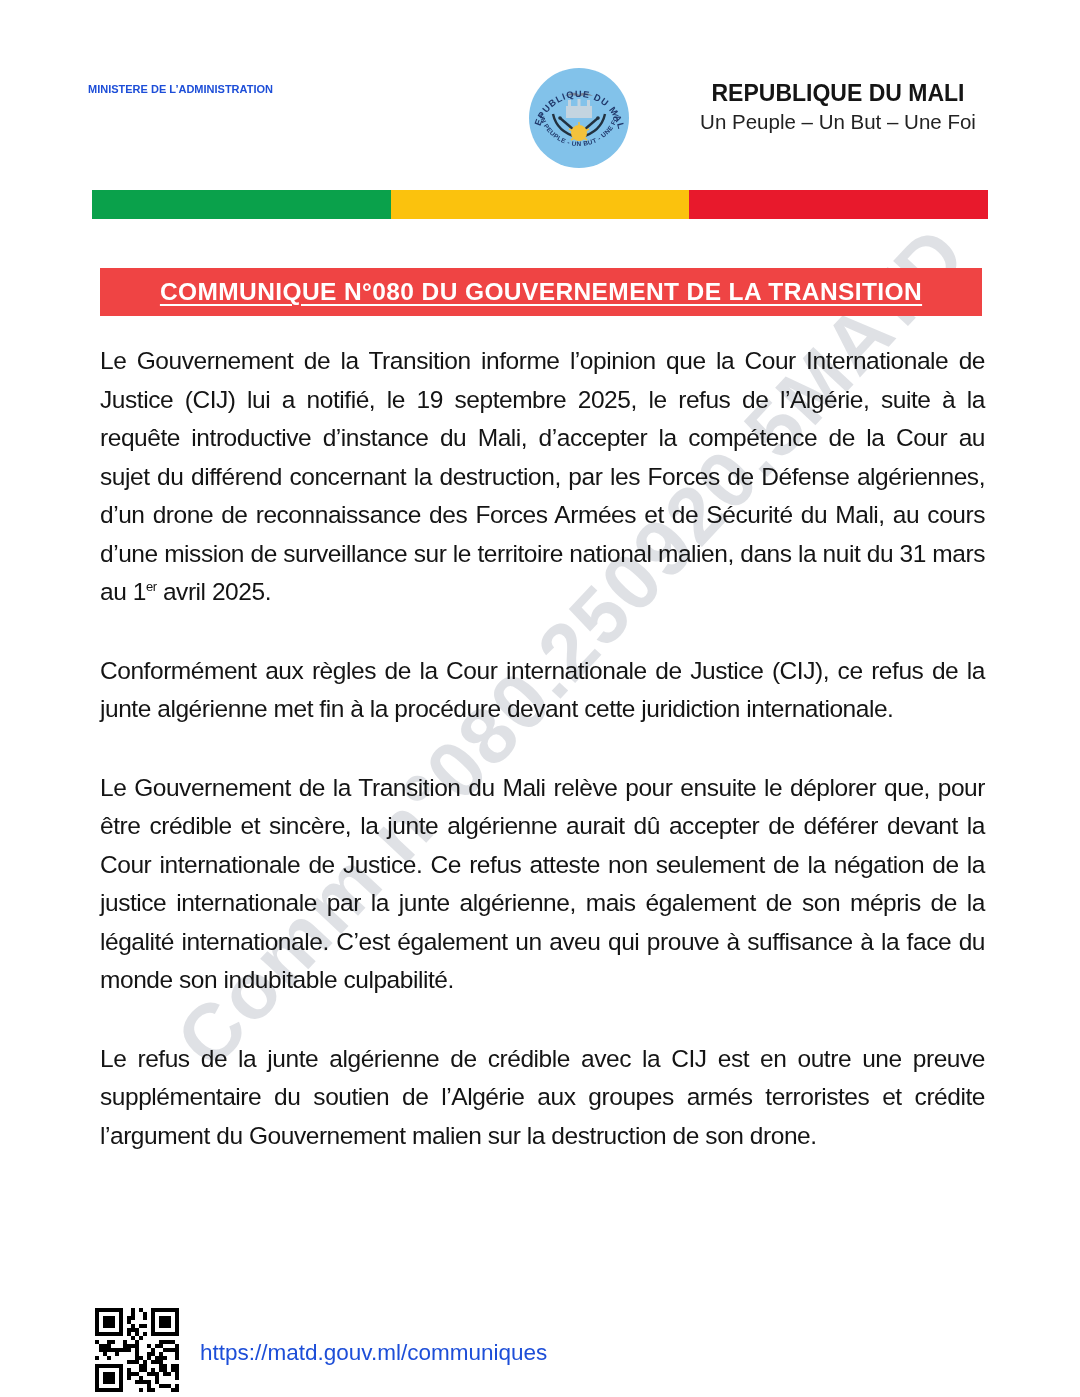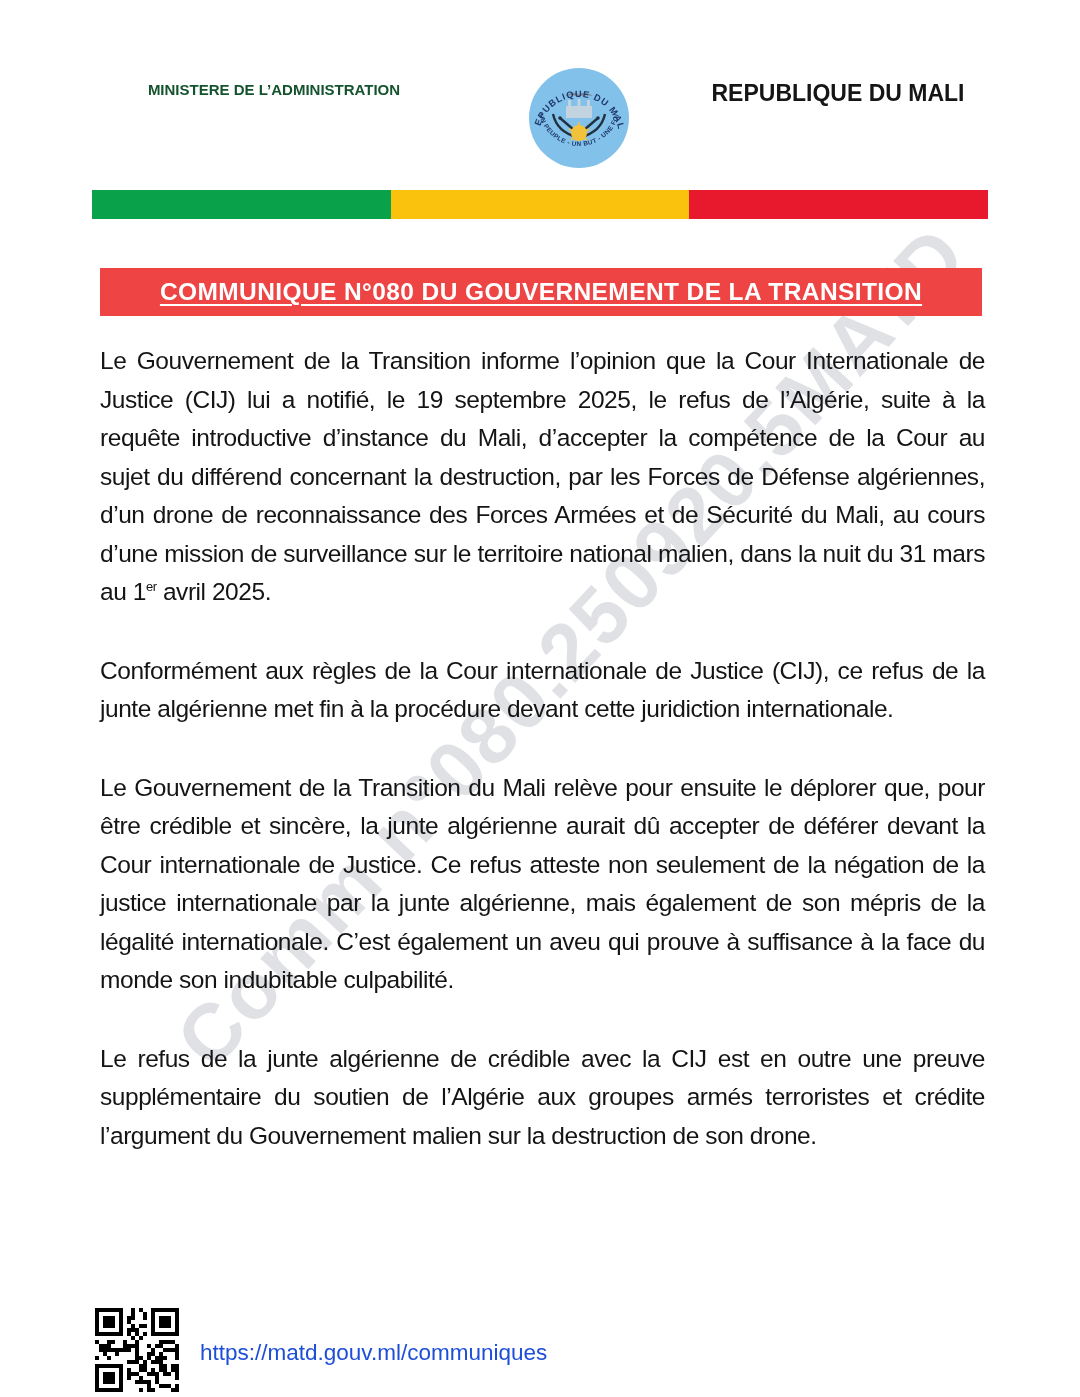--- a/index.html
+++ b/index.html
@@ -27,22 +27,22 @@
     letter-spacing: 2px;
     white-space: nowrap;
     color: rgba(110, 120, 135, 0.22);
     z-index: 0;
     user-select: none;
   }
   
   .header { position: absolute; left: 0; top: 0; width: 1080px; height: 185px; z-index: 2; }
   .ministry {
     position: absolute; left: 88px; top: 78px; width: 372px;
-    text-align: center; font-weight: bold; font-size: 15px; line-height: 23px;
-    color: #14532d; letter-spacing: 0px;
+    text-align: left; font-weight: bold; font-size: 11px; line-height: 23px;
+    color: #1d4ed8; letter-spacing: 0px;
   }
   .seal-wrap { position: absolute; left: 527px; top: 66px; width: 104px; height: 104px; }
   .republic-block { position: absolute; left: 688px; top: 80px; width: 300px; text-align: center; }
   .republic-title { font-weight: bold; font-size: 23px; line-height: 27px; color: #151515; }
   .republic-motto { font-size: 20.5px; line-height: 27px; color: #222; margin-top: 1px; }
   
   .flag-bar { position: absolute; left: 92px; top: 190px; width: 896px; height: 29px; display: flex; z-index: 2; }
   .flag-bar > div { flex: 1 1 0; height: 100%; }
   
   .banner {
@@ -125,20 +125,21 @@
           <textPath href="#arcTop" startOffset="50%" text-anchor="middle">REPUBLIQUE DU MALI</textPath>
         </text>
         <text class="seal-circle-text" font-size="6.4" letter-spacing="0.4">
           <textPath href="#arcBottom" startOffset="50%" text-anchor="middle">UN PEUPLE - UN BUT - UNE FOI</textPath>
         </text>
       </svg>
     </div>
 
     <div class="republic-block">
       <div class="republic-title">REPUBLIQUE DU MALI</div>
+      <div class="republic-motto">Un Peuple – Un But – Une Foi</div>
     </div>
   </div>
 
   <div class="flag-bar">
     <div style="background: rgb(10, 161, 75);"></div>
     <div style="background: rgb(251, 194, 13);"></div>
     <div style="background: rgb(232, 25, 44);"></div>
   </div>
 
   <div class="banner" style="background: #ef4444; justify-content: center;">

